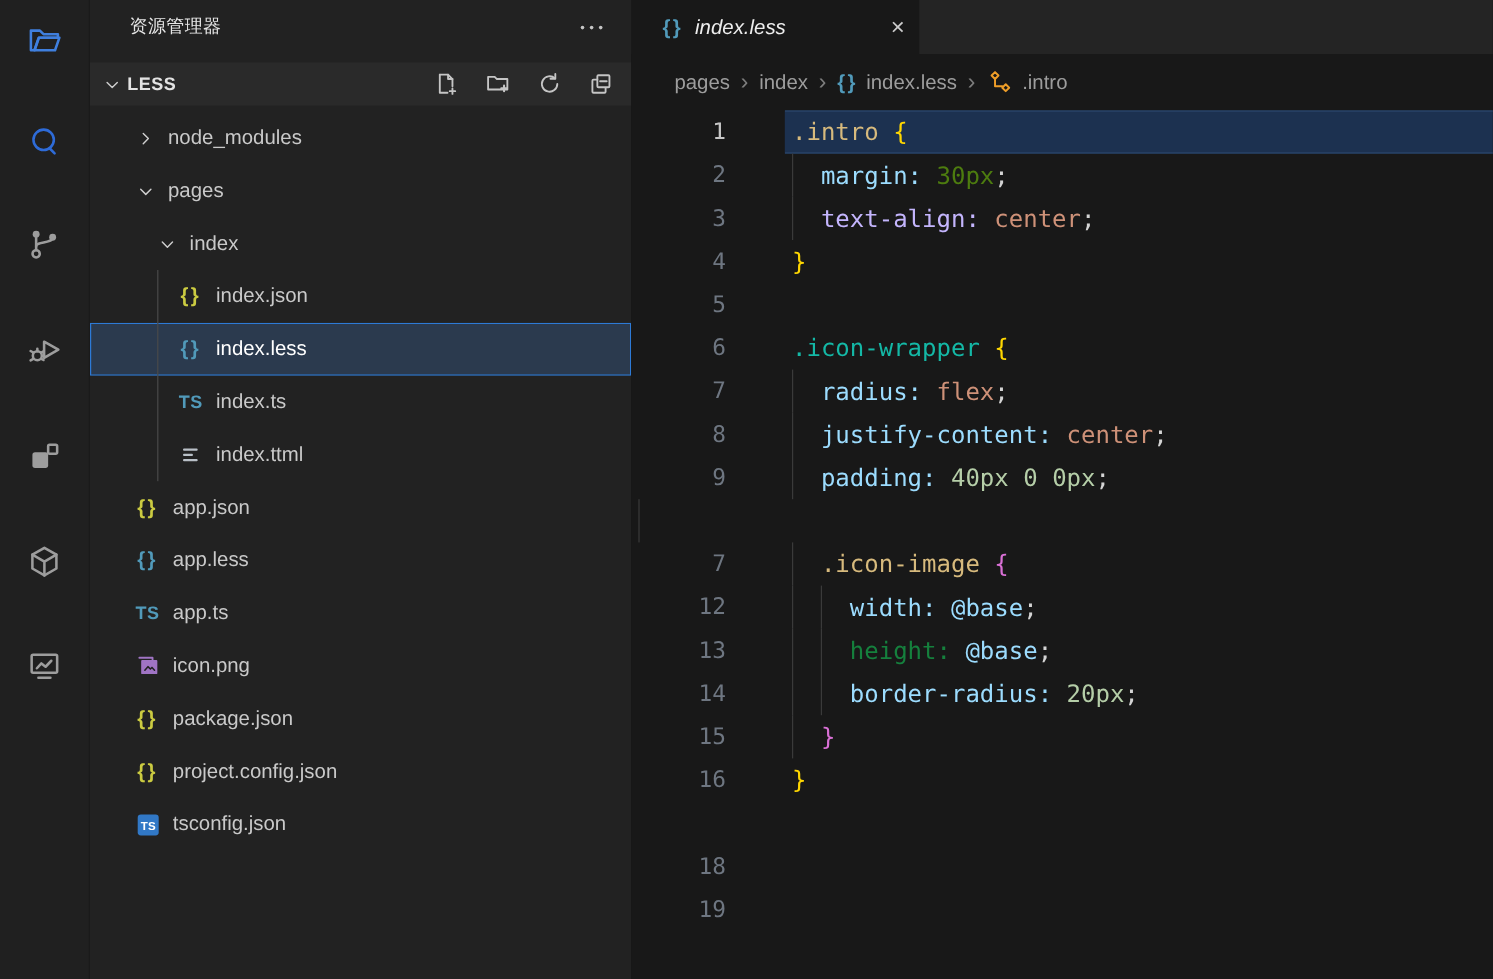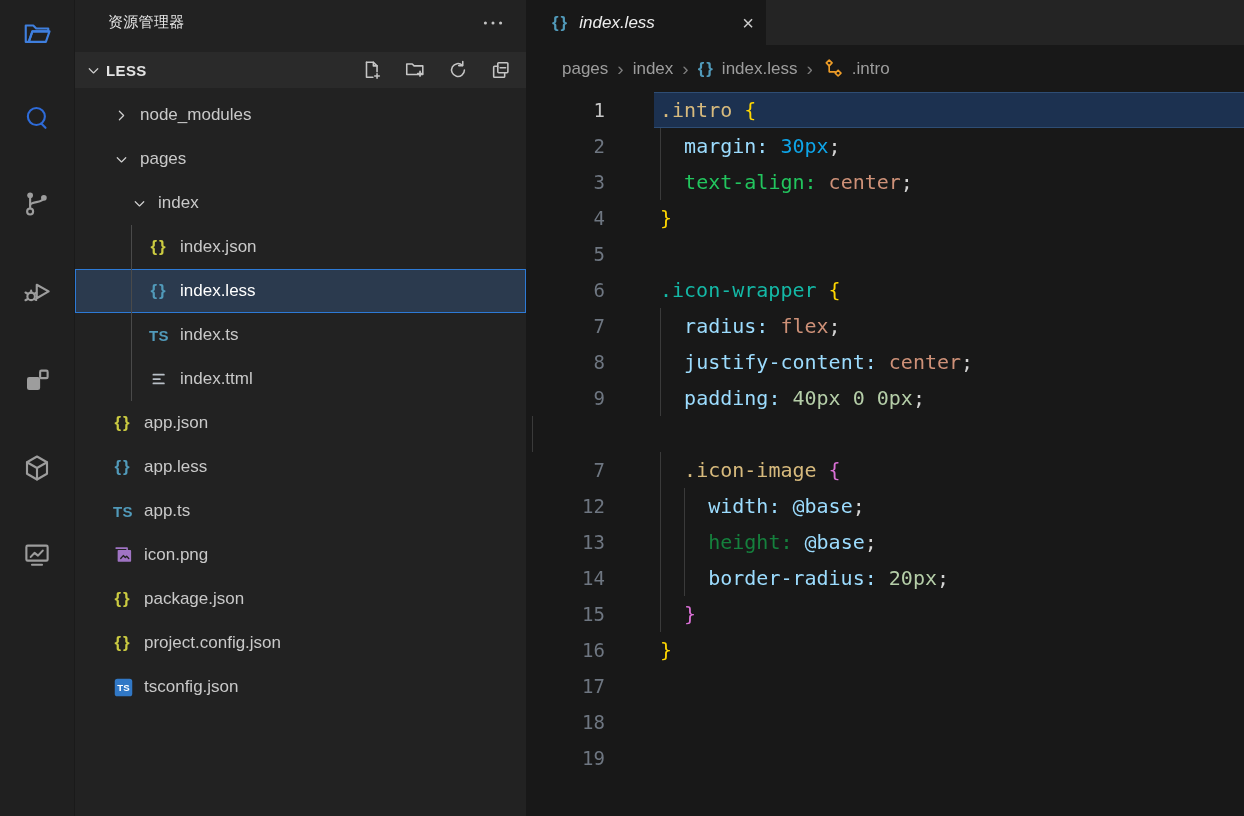--- a/index.html
+++ b/index.html
@@ -321,25 +321,25 @@
         <span>.intro</span>
       </span>
     </div>
   <div id="code">
       <div class="cline hl">
         <span class="gut">1</span>
         <span class="ct"><span style="color:#d7ba7d">.intro</span><span style="color:#d4d4d4"> </span><span style="color:#ffd700">{</span></span>
       </div>
       <div class="cline">
         <span class="gut">2</span>
-        <span class="ct"><i class="g" style="left:6px"></i><span style="color:#d4d4d4">  </span><span style="color:#9cdcfe">margin:</span><span style="color:#d4d4d4"> </span><span style="color:#0ea5e9">30px</span><span style="color:#d4d4d4">;</span></span>
+        <span class="ct"><i class="g" style="left:6px"></i><span style="color:#d4d4d4">  </span><span style="color:#9cdcfe">margin:</span><span style="color:#d4d4d4"> </span><span style="color:#4d7c0f">30px</span><span style="color:#d4d4d4">;</span></span>
       </div>
       <div class="cline">
         <span class="gut">3</span>
-        <span class="ct"><i class="g" style="left:6px"></i><span style="color:#d4d4d4">  </span><span style="color:#22c55e">text-align:</span><span style="color:#d4d4d4"> </span><span style="color:#ce9178">center</span><span style="color:#d4d4d4">;</span></span>
+        <span class="ct"><i class="g" style="left:6px"></i><span style="color:#d4d4d4">  </span><span style="color:#c4b5fd">text-align:</span><span style="color:#d4d4d4"> </span><span style="color:#ce9178">center</span><span style="color:#d4d4d4">;</span></span>
       </div>
       <div class="cline">
         <span class="gut">4</span>
         <span class="ct"><span style="color:#ffd700">}</span></span>
       </div>
       <div class="cline">
         <span class="gut">5</span>
         <span class="ct"></span>
       </div>
       <div class="cline">
@@ -379,21 +379,20 @@
       </div>
       <div class="cline">
         <span class="gut">15</span>
         <span class="ct"><i class="g" style="left:6px"></i><span style="color:#d4d4d4">  </span><span style="color:#da70d6">}</span></span>
       </div>
       <div class="cline">
         <span class="gut">16</span>
         <span class="ct"><span style="color:#ffd700">}</span></span>
       </div>
       <div class="cline">
-        <span class="gut">17</span>
         <span class="ct"></span>
       </div>
       <div class="cline">
         <span class="gut">18</span>
         <span class="ct"></span>
       </div>
       <div class="cline">
         <span class="gut">19</span>
         <span class="ct"></span>
       </div>

